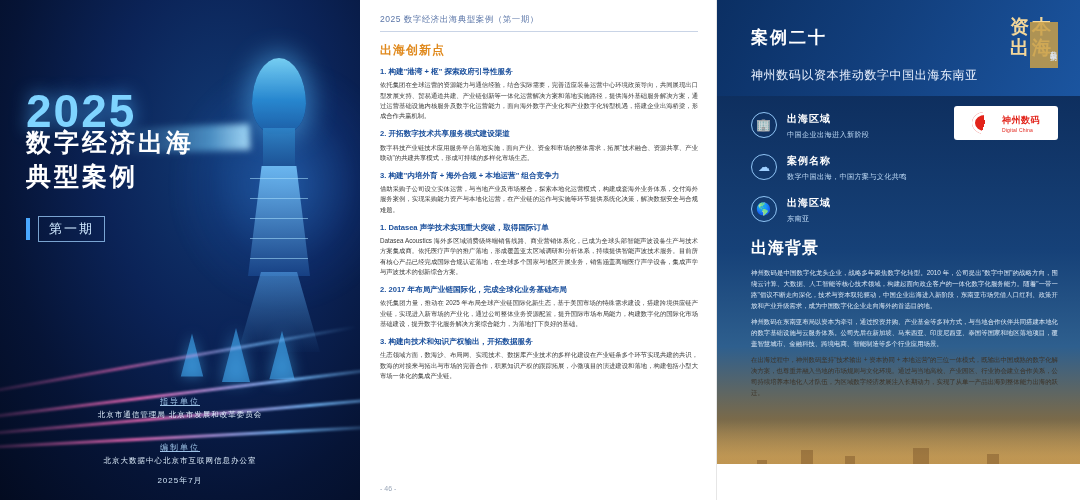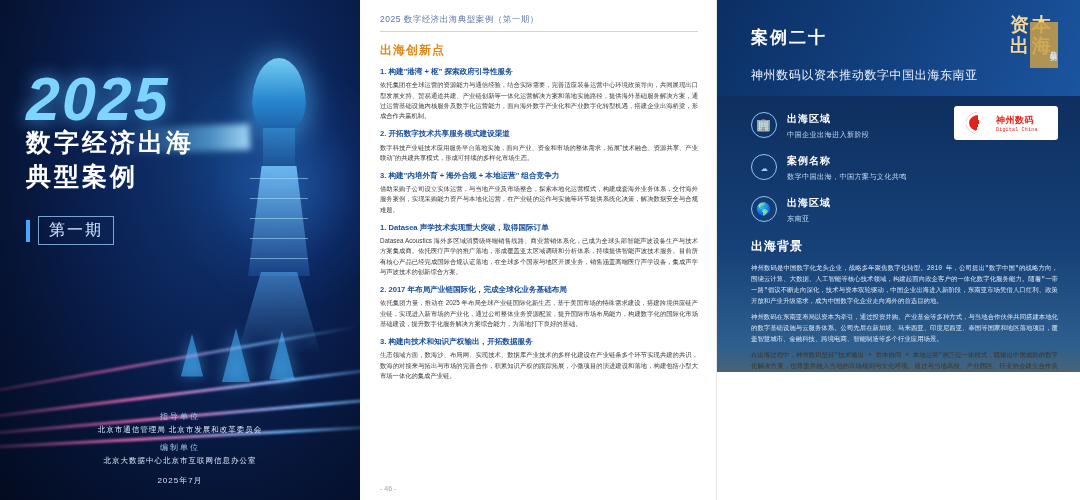--- a/index.html
+++ b/index.html
@@ -71,45 +71,44 @@
   }
   .sail.s1 { left: 178px; transform: scale(.8); }
   .sail.s2 { left: 222px; }
   .sail.s3 { left: 268px; transform: scale(.9); }
   .streak {
     position: absolute; left: -40px; height: 3px; border-radius: 3px;
     background: linear-gradient(90deg, rgba(255,90,170,0) 0%, rgba(255,110,190,.85) 40%, rgba(120,190,255,.9) 75%, rgba(120,190,255,0) 100%);
     filter: blur(1px);
   }
   .cover-title {
-    position: absolute; left: 26px; top: 64px;
+    position: absolute; left: 26px; top: 84px;
     color: #7fd4ff;
-    font-size: 61px; font-weight: bold; letter-spacing: 2px;
+    font-size: 46px; font-weight: bold; letter-spacing: 2px;
     text-shadow: 0 0 18px rgba(80,180,255,.8);
-    font-style: italic;
   }
   .cover-sub1 {
     position: absolute; left: 26px; top: 126px;
     color: #ffffff; font-size: 25px; font-weight: bold; letter-spacing: 3px;
   }
   .cover-sub2 {
     position: absolute; left: 26px; top: 160px;
     color: #ffffff; font-size: 25px; font-weight: bold; letter-spacing: 3px;
   }
   .cover-issue {
     position: absolute; left: 26px; top: 216px;
     display: flex; align-items: center; gap: 8px;
   }
   .cover-issue .bar { width: 4px; height: 22px; background: #4aa8ff; }
   .cover-issue .txt {
     border: 1px solid rgba(160,210,255,.75);
-    color: #cfe8ff; font-size: 16px; padding: 3px 10px; letter-spacing: 2px;
+    color: #cfe8ff; font-size: 13px; padding: 3px 10px; letter-spacing: 2px;
   }
   .cover-foot { position: absolute; left: 0; bottom: 14px; width: 360px; text-align: center; color: #b9d6f2; }
-  .cover-foot .lbl { font-size: 8px; letter-spacing: 2px; color: #9fc4e8; margin-top: 7px;}
+  .cover-foot .lbl { font-size: 8px; letter-spacing: 2px; color: #9fc4e8; margin-top: 22px; text-decoration: underline;}
   .cover-foot .org { font-size: 7.5px; letter-spacing: 1px; color: #dbeaf8; margin-top: 3px; }
   .cover-foot .date { font-size: 8px; color: #cfe2f5; margin-top: 9px; letter-spacing: 1px;}
 
   
   .textpage {
     position: relative; flex: 0 0 357px; width: 357px; height: 500px;
     background: #ffffff; padding: 14px 18px 4px 20px;
     border-right: 1px solid #e6e6e6;
   }
   .tp-header {
@@ -122,23 +121,22 @@
   .tp-h2 {
     color: #1a4f9c; font-size: 7.6px; font-weight: bold; margin: 7px 0 3px; line-height: 1.5;
   }
   .tp-p {
     color: #3a3a3a; font-size: 6.3px; line-height: 1.62; text-align: justify; margin: 0 0 4px;
   }
   .tp-pg { position: absolute; left: 20px; bottom: 8px; font-size: 7px; color: #9aa6b8; }
 
   
   .casepage {
-    position: relative; flex: 1 1 auto; height: 372px; overflow: hidden;
+    position: relative; flex: 1 1 auto; height: 464px; overflow: hidden;
     background: #0d2a57;
-    font-family: Liberation Mono, monospace;
   }
   .cp-top {
     position: relative; height: 96px;
     background: linear-gradient(120deg, #0b2f63 0%, #123f7d 45%, #1b55a0 100%);
     padding: 26px 24px 0 34px;
   }
   .cp-case-no { color: #ffffff; font-size: 17px; font-weight: bold; letter-spacing: 2px; }
   .cp-case-title { color: #eaf2ff; font-size: 12px; margin-top: 18px; letter-spacing: .6px; }
   .cp-brand {
     position: absolute; right: 26px; top: 16px; text-align: left;
@@ -153,39 +151,39 @@
     padding-top: 4px; letter-spacing: 1px;
   }
   .cp-body {
     position: relative; height: 404px;
     background: linear-gradient(180deg, #0e2f5f 0%, #164178 38%, #2e5f8e 62%, #7a6a4a 80%, #caa35c 92%, #e3bc70 100%);
     padding: 16px 22px 0 34px;
   }
   .cp-logo {
     position: absolute; right: 22px; top: 10px;
     width: 104px; height: 34px; background: #ffffff; border-radius: 3px;
-    display: flex; align-items: center; gap: 4px; padding: 0 12px;
+    display: flex; align-items: center; gap: 4px; padding: 0 18px;
   }
   .cp-logo .swoosh {
     width: 26px; height: 22px; border-radius: 50%;
     background: conic-gradient(from 200deg, #e2231a 0deg, #e2231a 150deg, #ffffff 150deg, #ffffff 360deg);
     box-shadow: inset 0 0 0 3px #ffffff;
   }
   .cp-logo .lg-txt .cn { color: #e2231a; font-size: 9px; font-weight: bold; letter-spacing: .5px;}
   .cp-logo .lg-txt .en { color: #e2231a; font-size: 5px; letter-spacing: .2px;}
   .info-row { display: flex; align-items: flex-start; gap: 10px; margin-bottom: 14px; }
   .info-ico {
     width: 26px; height: 26px; flex: 0 0 26px;
     border: 1.3px solid #8fc4f5; border-radius: 50%;
     display: flex; align-items: center; justify-content: center;
     color: #9fd0ff; font-size: 12px;
   }
   .info-k { color: #ffffff; font-size: 10px; font-weight: bold; letter-spacing: 1px; }
   .info-v { color: #bcd8f4; font-size: 7.2px; margin-top: 4px; letter-spacing: .3px;}
-  .cp-sec-title { color: #ffffff; font-size: 12px; font-weight: bold; letter-spacing: 1px; margin: 6px 0 8px; }
+  .cp-sec-title { color: #ffffff; font-size: 16px; font-weight: bold; letter-spacing: 1px; margin: 6px 0 8px; }
   .cp-sec-p { color: #dbe8f6; font-size: 6.4px; line-height: 1.72; text-align: justify; margin: 0 0 5px; }
   .cp-sec-p.dark { color: #3c3226; }
   .cp-city {
     position: absolute; left: 0; bottom: 0; width: 100%; height: 78px;
     background: linear-gradient(180deg, rgba(214,168,92,0) 0%, rgba(198,150,78,.45) 45%, rgba(150,104,52,.75) 100%);
   }
   .cp-city .b { position: absolute; bottom: 0; background: rgba(120,82,40,.45); }
 </style>
 </head>
 <body>

